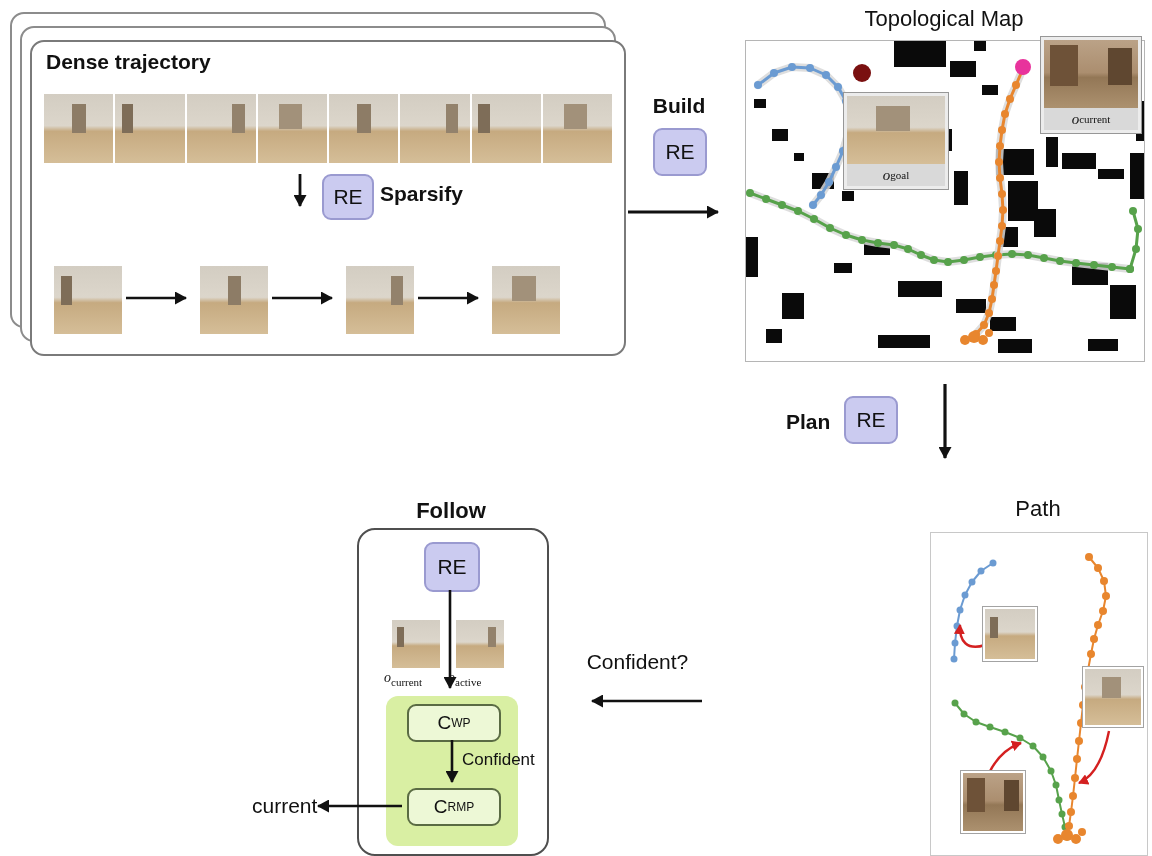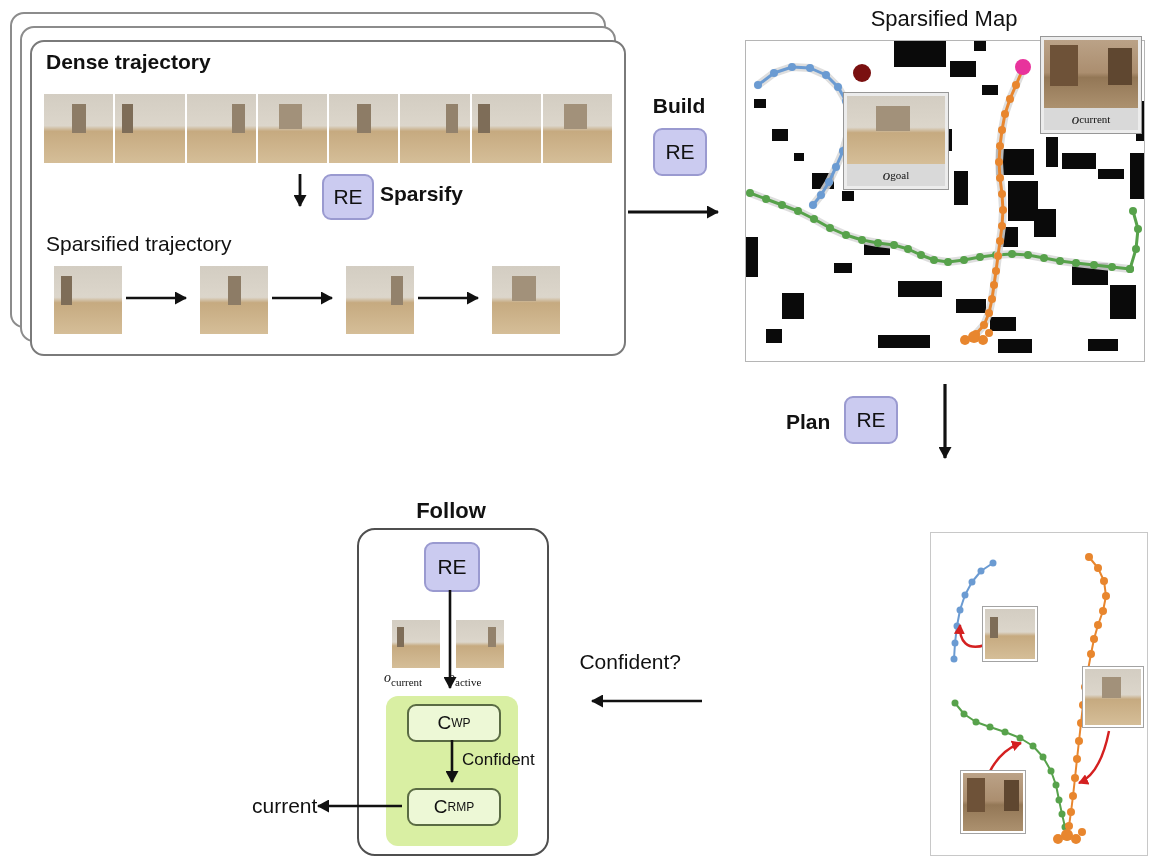--- a/index.html
+++ b/index.html
@@ -80,34 +80,33 @@
       <div class="scene sc3" style="flex:1"></div>
       <div class="scene sc2" style="flex:1"></div>
       <div class="scene sc4" style="flex:1"></div>
     </div>
 
     <div class="re-box" style="left:290px;top:132px;width:48px;height:42px;">
       <span>RE</span>
     </div>
     <div class="lbl bold" style="left:348px;top:140px;">Sparsify</div>
 
-    <div class="lbl" style="left:14px;top:190px;">Sparsified trajectory</div>
 
     <div class="scene sc2" style="position:absolute;left:22px;top:224px;width:68px;height:68px;"></div>
     <div class="scene" style="position:absolute;left:168px;top:224px;width:68px;height:68px;"></div>
     <div class="scene sc3" style="position:absolute;left:314px;top:224px;width:68px;height:68px;"></div>
     <div class="scene sc4" style="position:absolute;left:460px;top:224px;width:68px;height:68px;"></div>
   </div>
 
   <div class="lbl bold" style="left:648px;top:94px;width:62px;text-align:center;">Build</div>
   <div class="re-box" style="left:653px;top:128px;width:50px;height:44px;">
     <span>RE</span>
   </div>
 
-  <div class="title" style="left:794px;top:6px;width:300px;">Sparsified Map</div>
+  <div class="title" style="left:794px;top:6px;width:300px;">Topological Map</div>
 
   <div class="panel" style="left:745px;top:40px;width:398px;height:320px;">
     <svg class="fill-svg" viewBox="0 0 398 320">
       <g fill="#0a0a0a">
         <rect x="148" y="0" width="52" height="26"></rect>
           <rect x="204" y="20" width="26" height="16"></rect>
         <rect x="236" y="44" width="16" height="10"></rect>
           <rect x="162" y="52" width="12" height="9"></rect>
         <rect x="228" y="0" width="12" height="10"></rect>
           <rect x="300" y="96" width="12" height="30"></rect>
@@ -243,20 +242,21 @@
       <i>o</i>
         <sub>current</sub>
     </div>
   </div>
 
   <div class="lbl bold" style="left:786px;top:410px;">Plan</div>
   <div class="re-box" style="left:844px;top:396px;width:50px;height:44px;">
     <span>RE</span>
   </div>
 
+  <div class="title" style="left:930px;top:496px;width:216px;">Path</div>
 
   <div class="panel" style="left:930px;top:532px;width:216px;height:322px;border-color:#c8c8c8;">
     <svg class="fill-svg" viewBox="0 0 216 322">
       <defs>
         <marker id="rah" markerUnits="userSpaceOnUse" markerWidth="11" markerHeight="11" refX="9" refY="5.5" orient="auto">
           <path d="M0,0 L10,5.5 L0,11 Z" fill="#d42020"></path>
         </marker>
       </defs>
       <g fill="none">
         <polyline class="dotted" stroke="#6b9bd2" stroke-width="2" stroke-linecap="round" stroke-linejoin="round" points="62,30 50,38 41,49 34,62 29,77 26,93 24,110 23,126"></polyline>
@@ -354,21 +354,21 @@
 
   <div class="lbl" style="left:462px;top:750px;font-size:17px;">Confident</div>
 
   <div class="c-pill" style="left:407px;top:788px;">
     <span>C</span>
       <sub>RMP</sub>
   </div>
 
   <div class="lbl" style="left:252px;top:794px;">current</div>
 
-  <div class="lbl" style="left:546px;top:650px;width:135px;text-align:right;">Confident?</div>
+  <div class="lbl" style="left:570px;top:650px;width:135px;text-align:center;">Confident?</div>
 
   <svg class="overlay" width="1152" height="856" viewBox="0 0 1152 856">
     <defs>
       <marker id="ah" markerUnits="userSpaceOnUse" markerWidth="13" markerHeight="13" refX="11" refY="6.5" orient="auto">
         <path d="M0,0 L12,6.5 L0,13 Z" fill="#111"></path>
       </marker>
     </defs>
     <line x1="300" y1="174" x2="300" y2="206" stroke="#111" stroke-width="2.8" marker-end="url(#ah)"></line>
     <line x1="126" y1="298" x2="186" y2="298" stroke="#111" stroke-width="2.4" marker-end="url(#ah)"></line>
     <line x1="272" y1="298" x2="332" y2="298" stroke="#111" stroke-width="2.4" marker-end="url(#ah)"></line>

